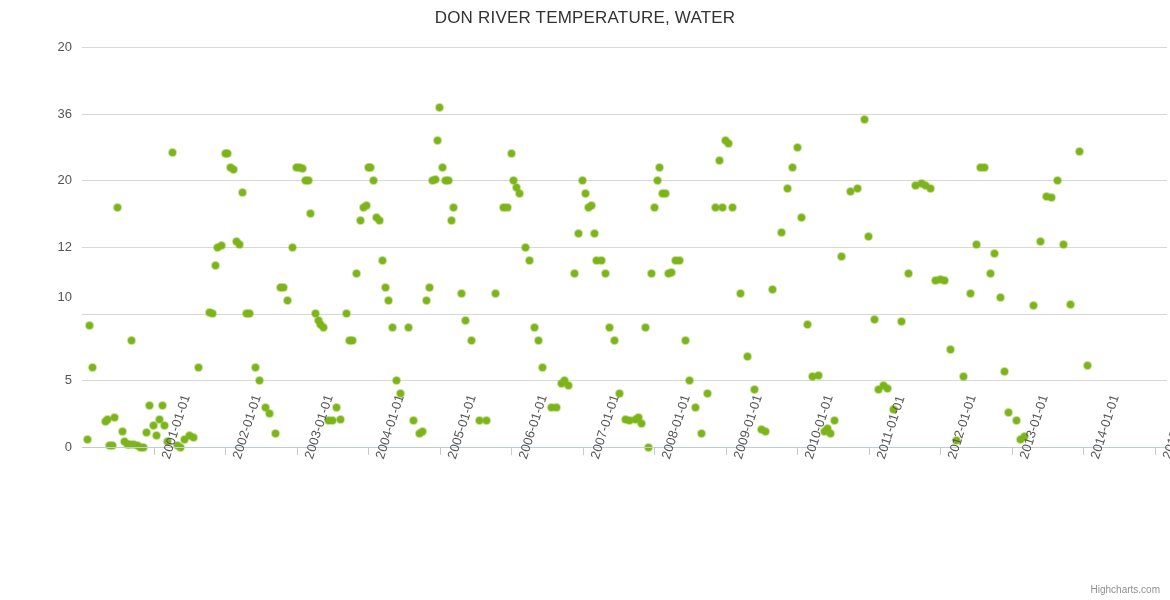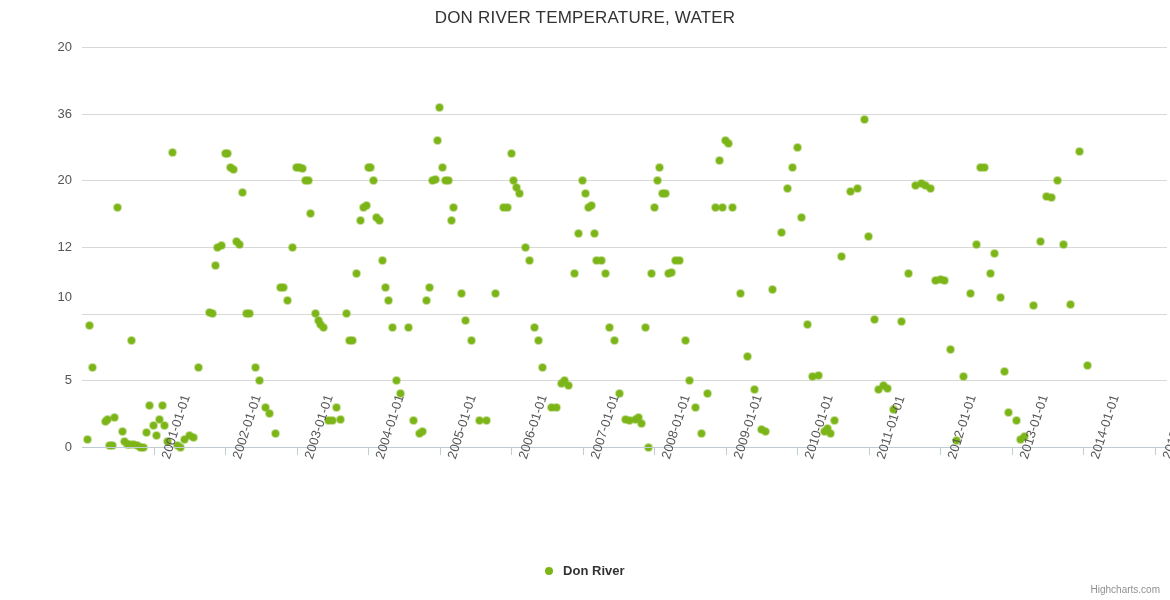--- a/index.html
+++ b/index.html
@@ -416,22 +416,16 @@
       <div class="xtick" style="left: 940.273px;"></div>
       <div class="xtick-label" style="left: 944.273px;">2012-01-01</div>
       <div class="xtick" style="left: 1011.8px;"></div>
       <div class="xtick-label" style="left: 1015.8px;">2013-01-01</div>
       <div class="xtick" style="left: 1083.32px;"></div>
       <div class="xtick-label" style="left: 1087.32px;">2014-01-01</div>
       <div class="xtick" style="left: 1154.84px;"></div>
       <div class="xtick-label" style="left: 1158.84px;">2015-01-01</div>
     </div>
 
-  <div id="legend">
-    <span id="legend-inner">
-      <span id="legend-marker"></span>
-      <span id="legend-label">Don River</span>
-    </span>
-  </div>
 
   <div id="credits">Highcharts.com</div>
 
 </div>
 
 </body></html>

